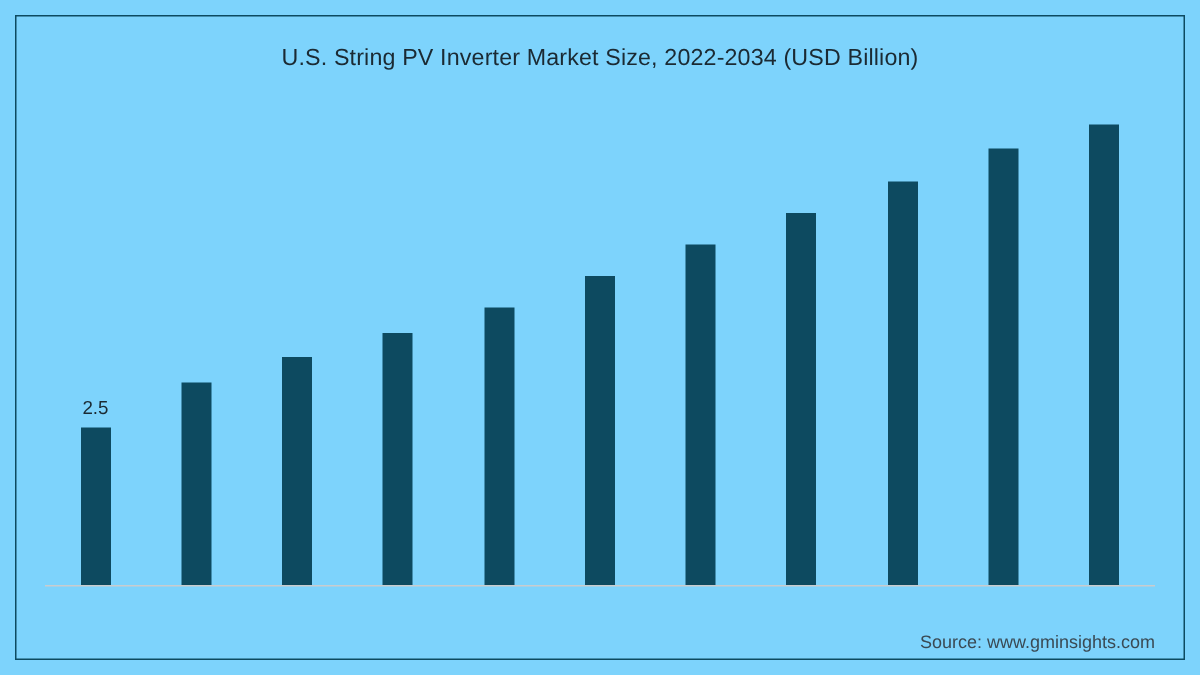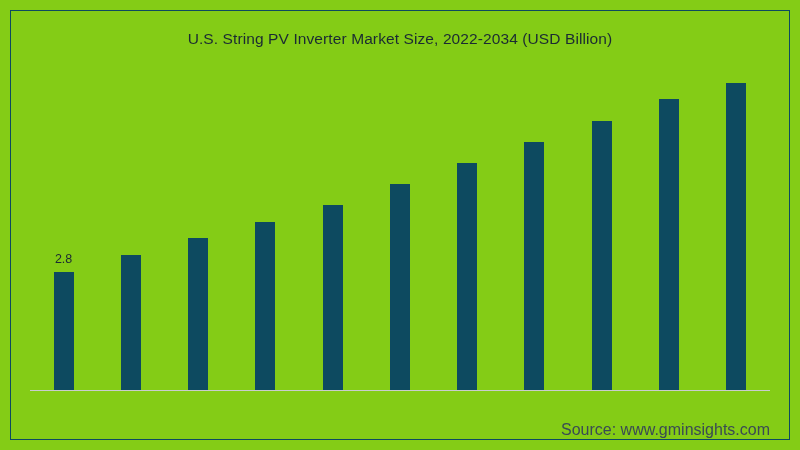--- a/index.html
+++ b/index.html
@@ -10,21 +10,21 @@
     width: 800px;
     height: 450px;
     background: #ffffff;
     font-family: "Liberation Sans", sans-serif;
     overflow: hidden;
   }
   #page {
     position: relative;
     width: 800px;
     height: 450px;
-    background: #84cc16;
+    background: #7dd3fc;
     box-sizing: border-box;
   }
   #frame {
     position: absolute;
     left: 10px;
     top: 10px;
     width: 780px;
     height: 430px;
     border: 1px solid #0d4a60;
     box-sizing: border-box;
@@ -95,38 +95,38 @@
   .x-tick {
     width: 56px;
     text-align: center;
     font-size: 11.5px;
     color: #2c3a44;
   }
   #source {
     position: absolute;
     right: 30px;
     top: 421px;
-    font-size: 16px;
+    font-size: 12px;
     color: #3a4a54;
   }
 </style>
 </head>
 <body>
 
 <div id="page">
 
   <div id="frame"></div>
 
   <div id="chart-title">U.S. String PV Inverter Market Size, 2022-2034 (USD Billion)</div>
 
   <div id="plot">
     <div id="bars">
         <div class="bar-col">
-          <div class="bar-label" style="bottom: 123.895px;">2.8</div>
-          <div class="bar" style="height: 117.895px; background: rgb(13, 74, 96);"></div>
+          <div class="bar-label" style="bottom: 111.263px;">2.5</div>
+          <div class="bar" style="height: 105.263px; background: rgb(13, 74, 96);"></div>
         </div>
         <div class="bar-col">
           <div class="bar-label" style="bottom: 140.737px;"></div>
           <div class="bar" style="height: 134.737px; background: rgb(13, 74, 96);"></div>
         </div>
         <div class="bar-col">
           <div class="bar-label" style="bottom: 157.579px;"></div>
           <div class="bar" style="height: 151.579px; background: rgb(13, 74, 96);"></div>
         </div>
         <div class="bar-col">

